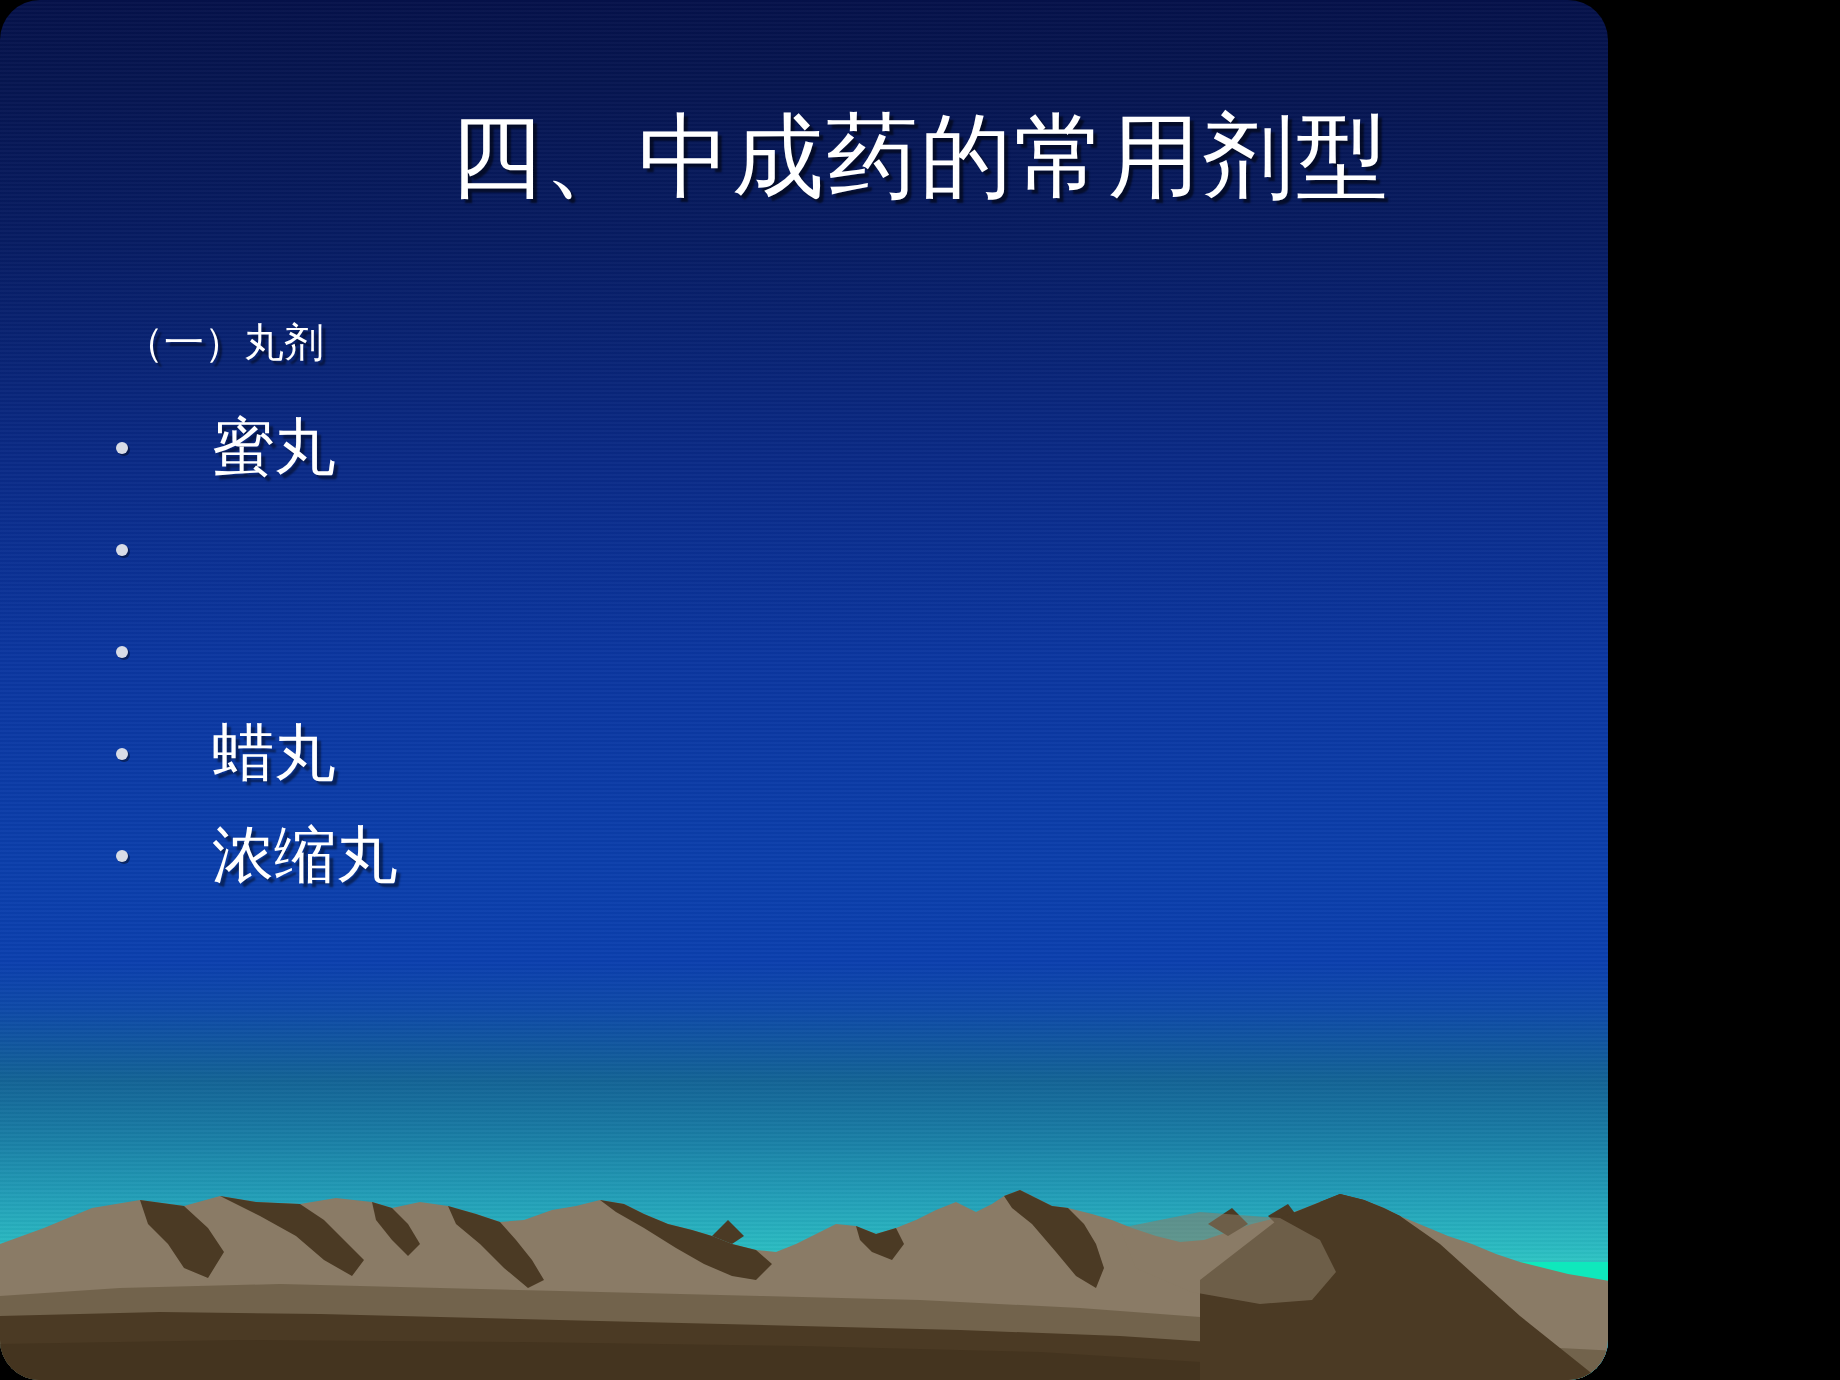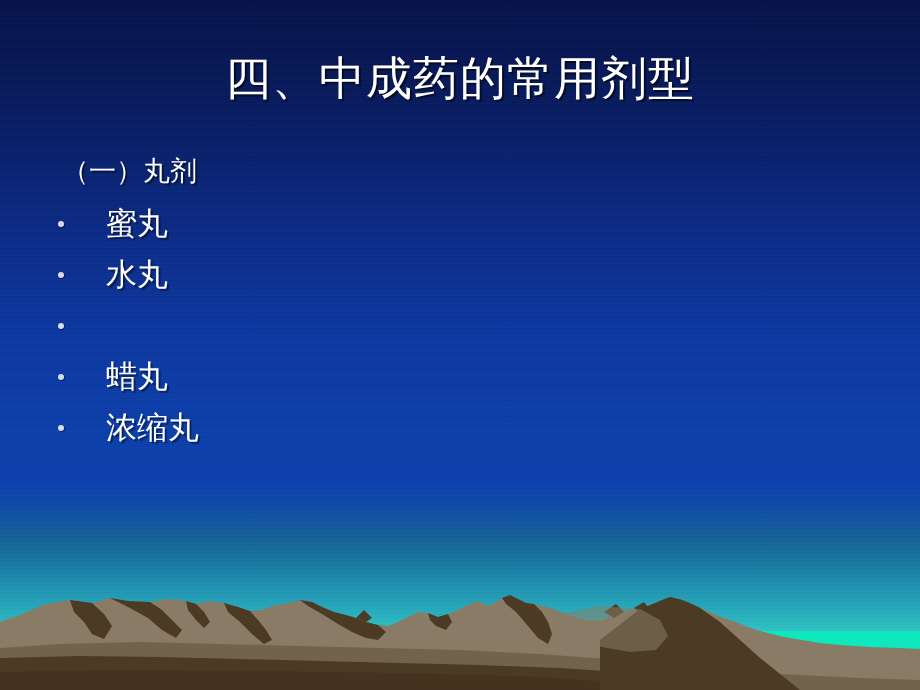--- a/index.html
+++ b/index.html
@@ -3,24 +3,25 @@
 <meta charset="utf-8">
 <title>Slide</title>
 <style>
   html, body {
     margin: 0;
     padding: 0;
     background: #000;
   }
   #slide {
     position: relative;
-    width: 920px;
+    width: 804px;
     height: 690px;
     overflow: hidden;
     font-family: "DejaVu Serif", "Liberation Serif", serif;
+    border-radius: 20px;
     -webkit-font-smoothing: antialiased;
   }
 
   
   #sky {
     position: absolute;
     left: 0; top: 0;
     width: 920px;
     height: 690px;
     background: linear-gradient(
@@ -83,21 +84,21 @@
     position: absolute;
     left: 0;
     top: 150px;
     width: 920px;
   }
 
   .subhead {
     position: relative;
     margin: 0 0 6px 62px;
     color: #ffffff;
-    font-size: 27px;
+    font-size: 20px;
     line-height: 42px;
     text-shadow: 2px 2px 1px rgba(0,0,0,0.45);
     white-space: nowrap;
   }
 
   .bullet-list {
     list-style: none;
     margin: 0;
     padding: 0;
   }
@@ -228,21 +229,20 @@
     <ul class="bullet-list">
 
       <li class="bullet-item">
         <span class="bullet-dot"></span>
         <span class="bullet-text">蜜丸</span>
       </li>
 
 
       <li class="bullet-item">
         <span class="bullet-dot"></span>
-        <span class="bullet-text">水丸</span>
       </li>
 
       <li class="bullet-item">
         <span class="bullet-dot"></span>
       </li>
 
       <li class="bullet-item">
         <span class="bullet-dot"></span>
         <span class="bullet-text">蜡丸</span>
       </li>

